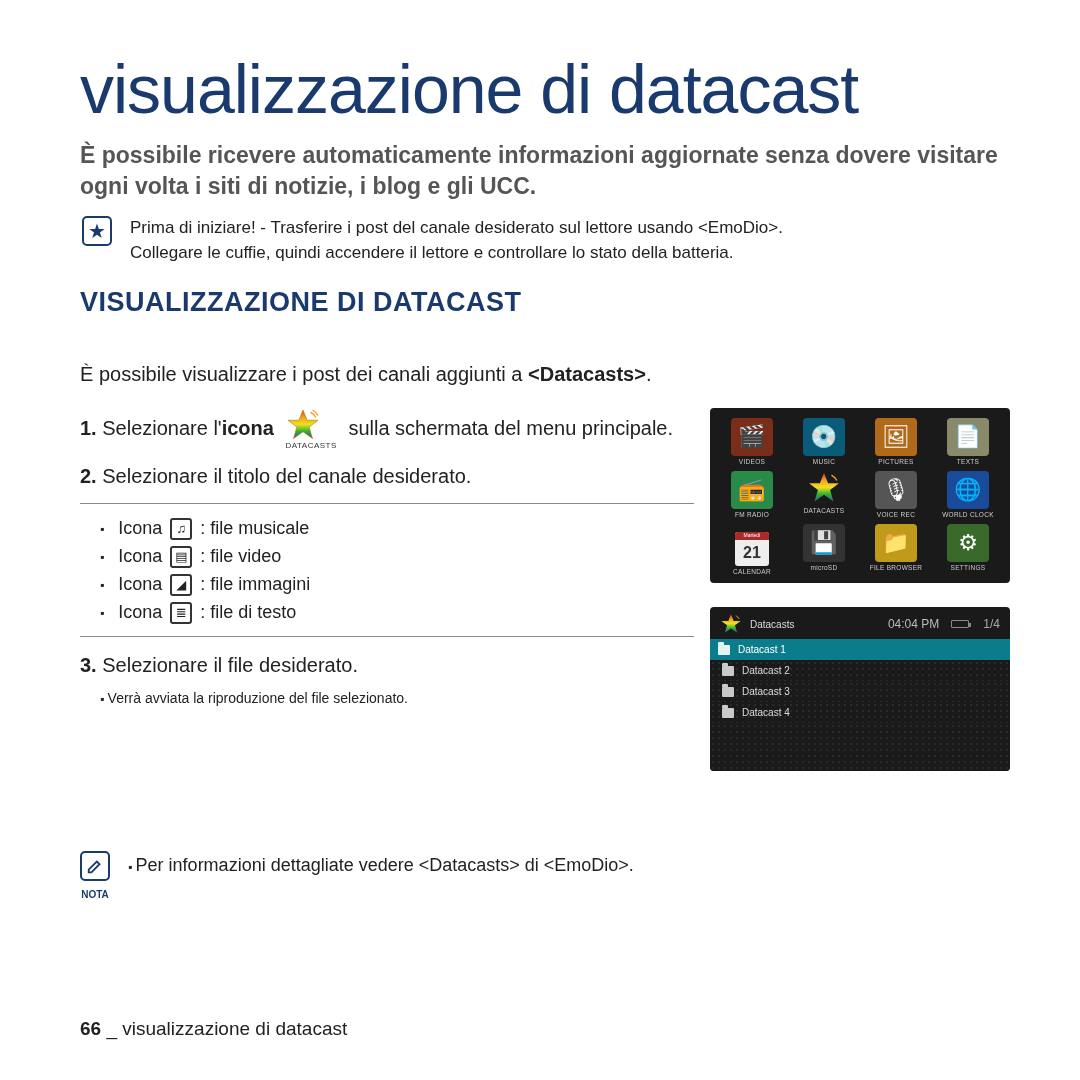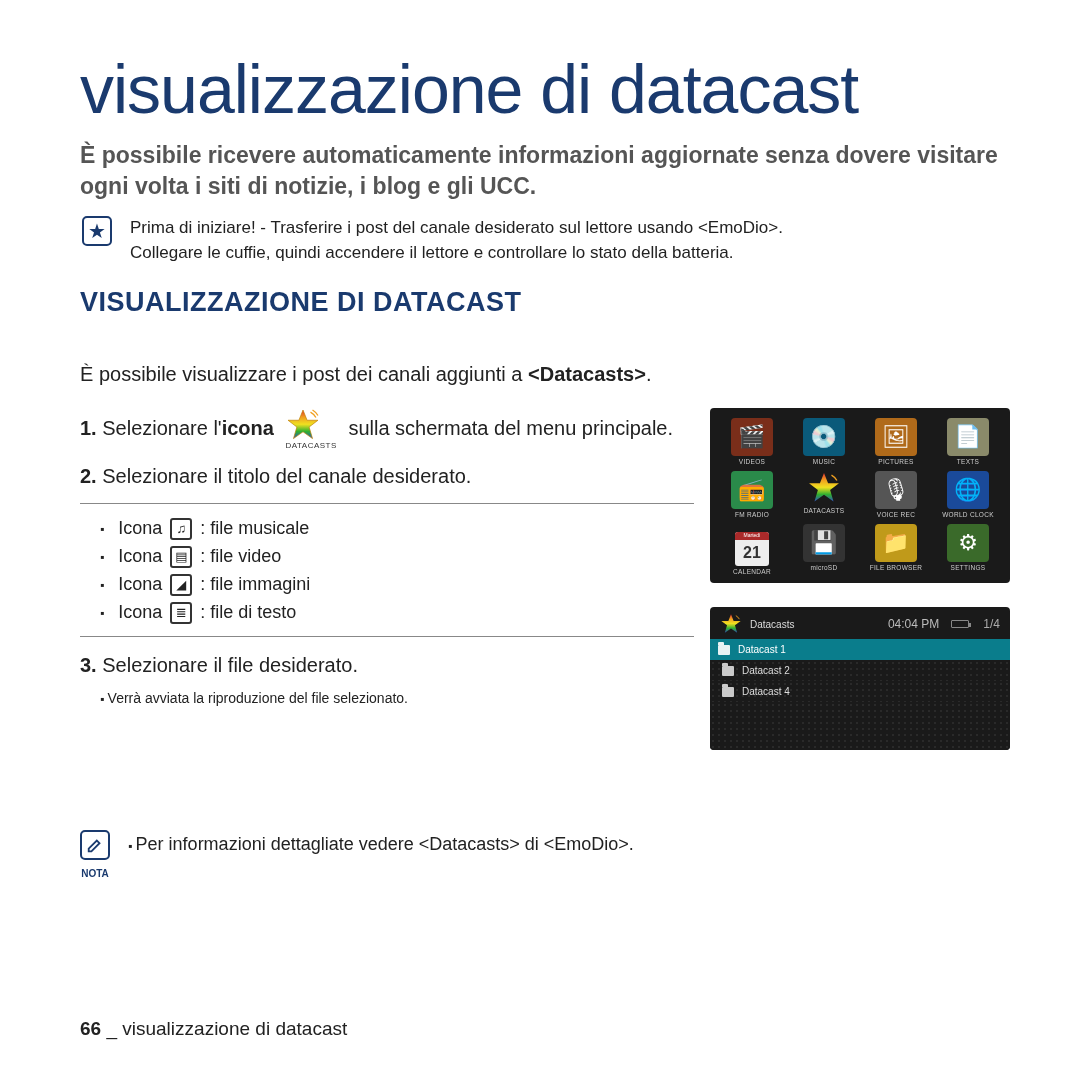--- a/index.html
+++ b/index.html
@@ -286,20 +286,24 @@
           <div class="d2-item sel">
             <span class="folder"></span>
             <span>Datacast 1</span>
           </div>
           <div class="d2-item">
             <span class="folder"></span>
             <span>Datacast 2</span>
           </div>
           <div class="d2-item">
             <span class="folder"></span>
+            <span>Datacast 3</span>
+          </div>
+          <div class="d2-item">
+            <span class="folder"></span>
             <span>Datacast 4</span>
           </div>
         </div>
       <div class="d2-pad"></div>
     </div>
   </div>
 </div>
 
 <div class="note-row">
   <div class="note-icon-wrap">

